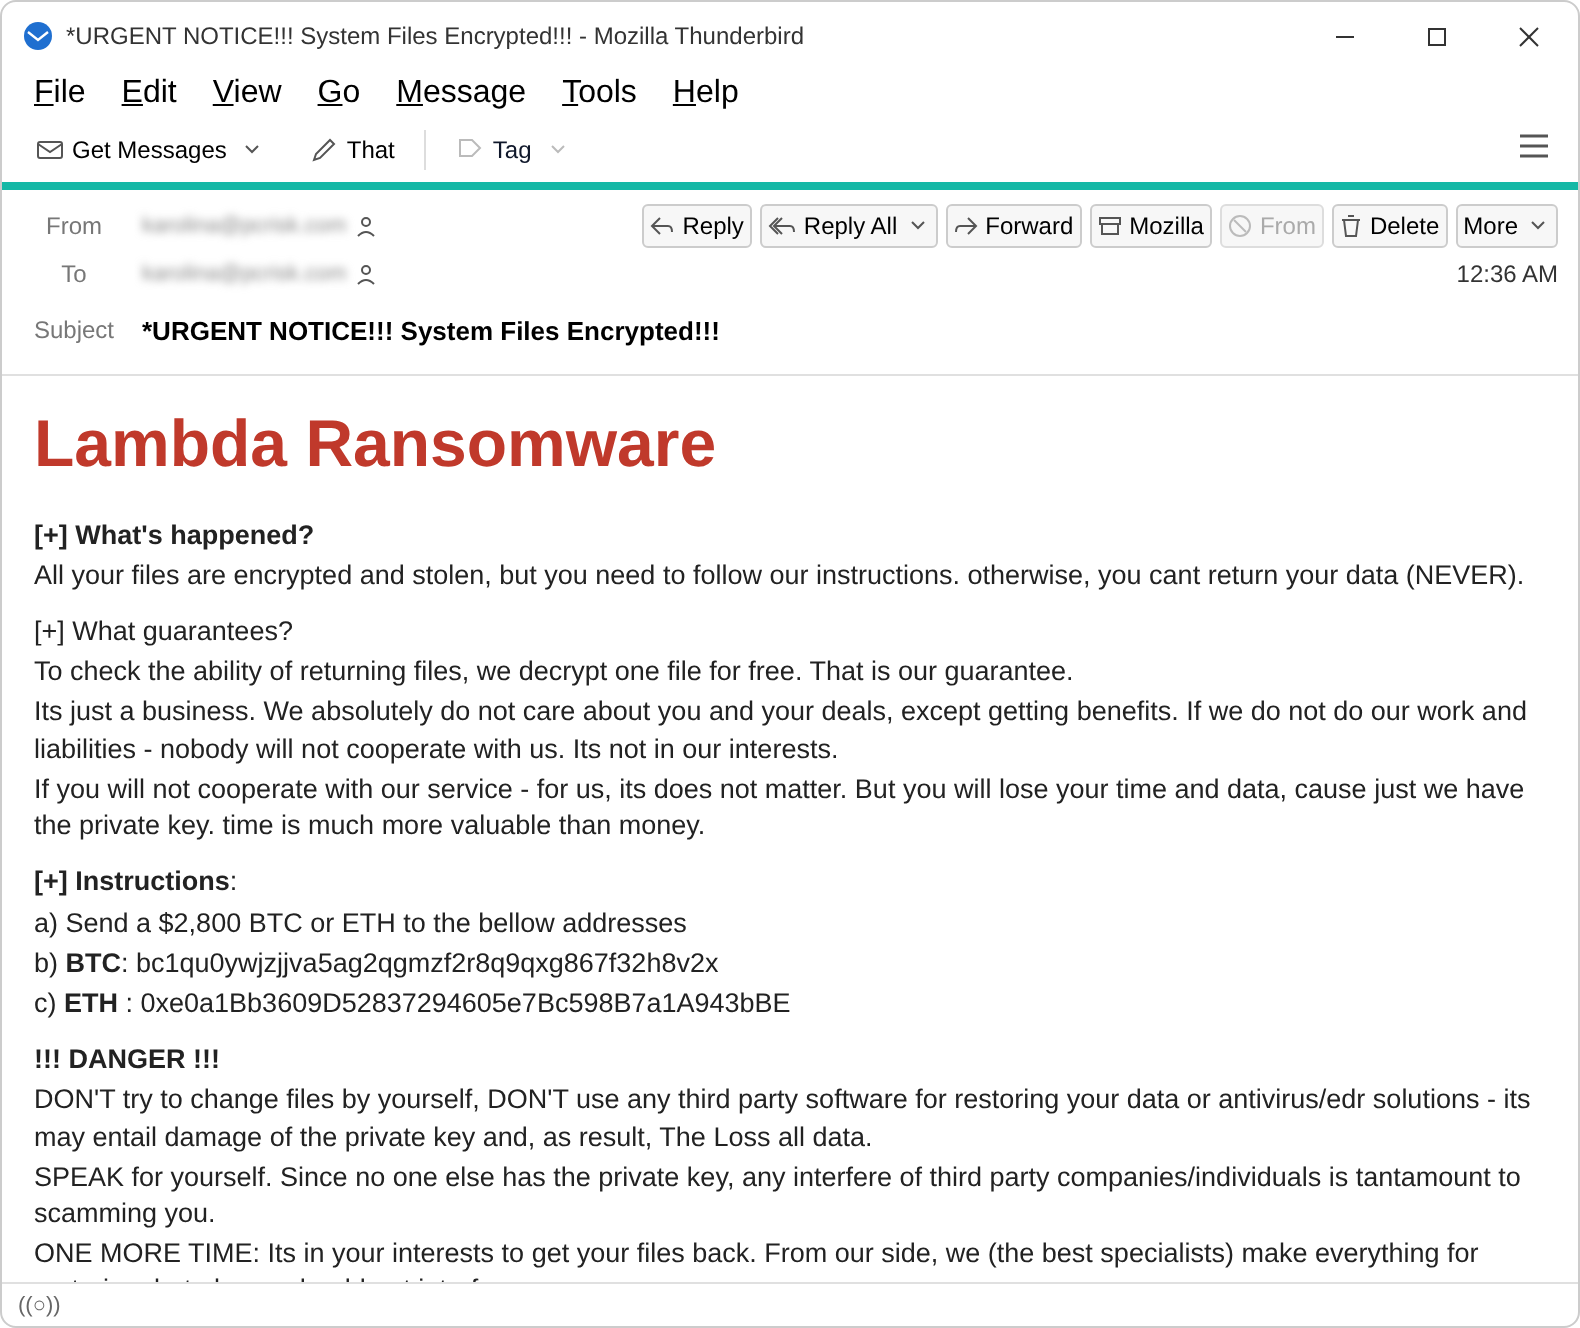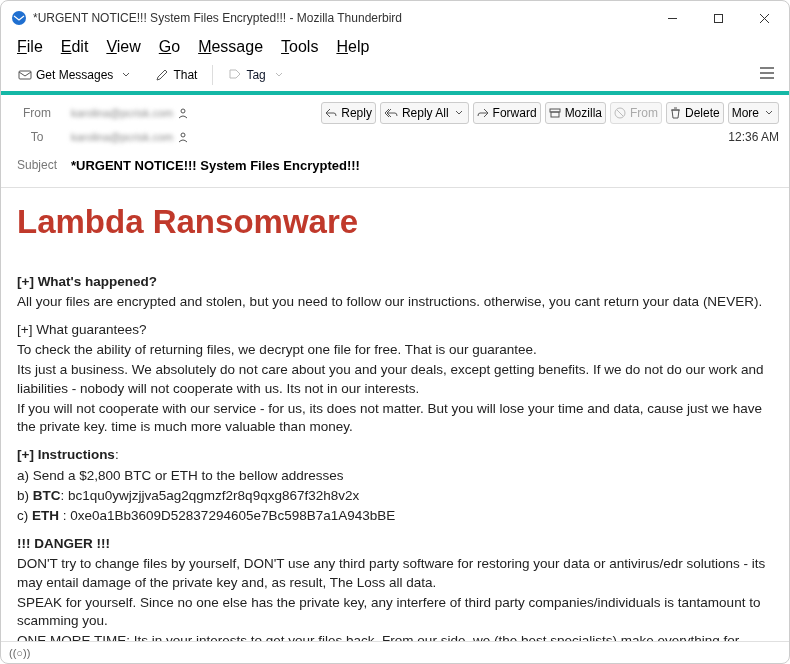--- a/index.html
+++ b/index.html
@@ -37,21 +37,21 @@
 .actions { display: flex; gap: 4px; align-items: center; }
 .abtn { display: flex; gap: 4px; padding: 3px 3px; font-size: 12px; border: 1px solid #ccc; border-radius: 3px; background: #f7f7f7; }
 .abtn .dd { width: 12px; display:flex;align-items:center;justify-content:center;}
 .abtn.disabled { color: #aaa; border-color: #ddd; }
 .time { font-size: 12px; color: #333; padding-left: 8px; }
 .subject-row { margin-top: 4px; }
 .subject-val { font-weight: 600; font-size: 13px; }
 
 
 .mailbody { flex: 1; padding: 12px 16px 8px 16px; font-size: 13.5px; color: #222; line-height: 1.35; overflow: hidden; }
-.mailbody h1 { color: #c0392b; font-size: 33px; font-weight: 700; margin-bottom: 28px; }
+.mailbody h1 { color: #c0392b; font-size: 33px; font-weight: 700; margin-bottom: 14px; }
 .mailbody p { margin-bottom: 2px; }
 .mailbody .sec { margin-top: 10px; }
 .mailbody b { font-weight: 700; }
 
 
 .statusbar { height: 22px; border-top: 1px solid #e0e0e0; display: flex; align-items: center; padding: 0 8px; font-size: 11px; color: #666; }
 
 .icon { display: inline-flex; align-items: center; justify-content: center; }
 </style>
 </head>

